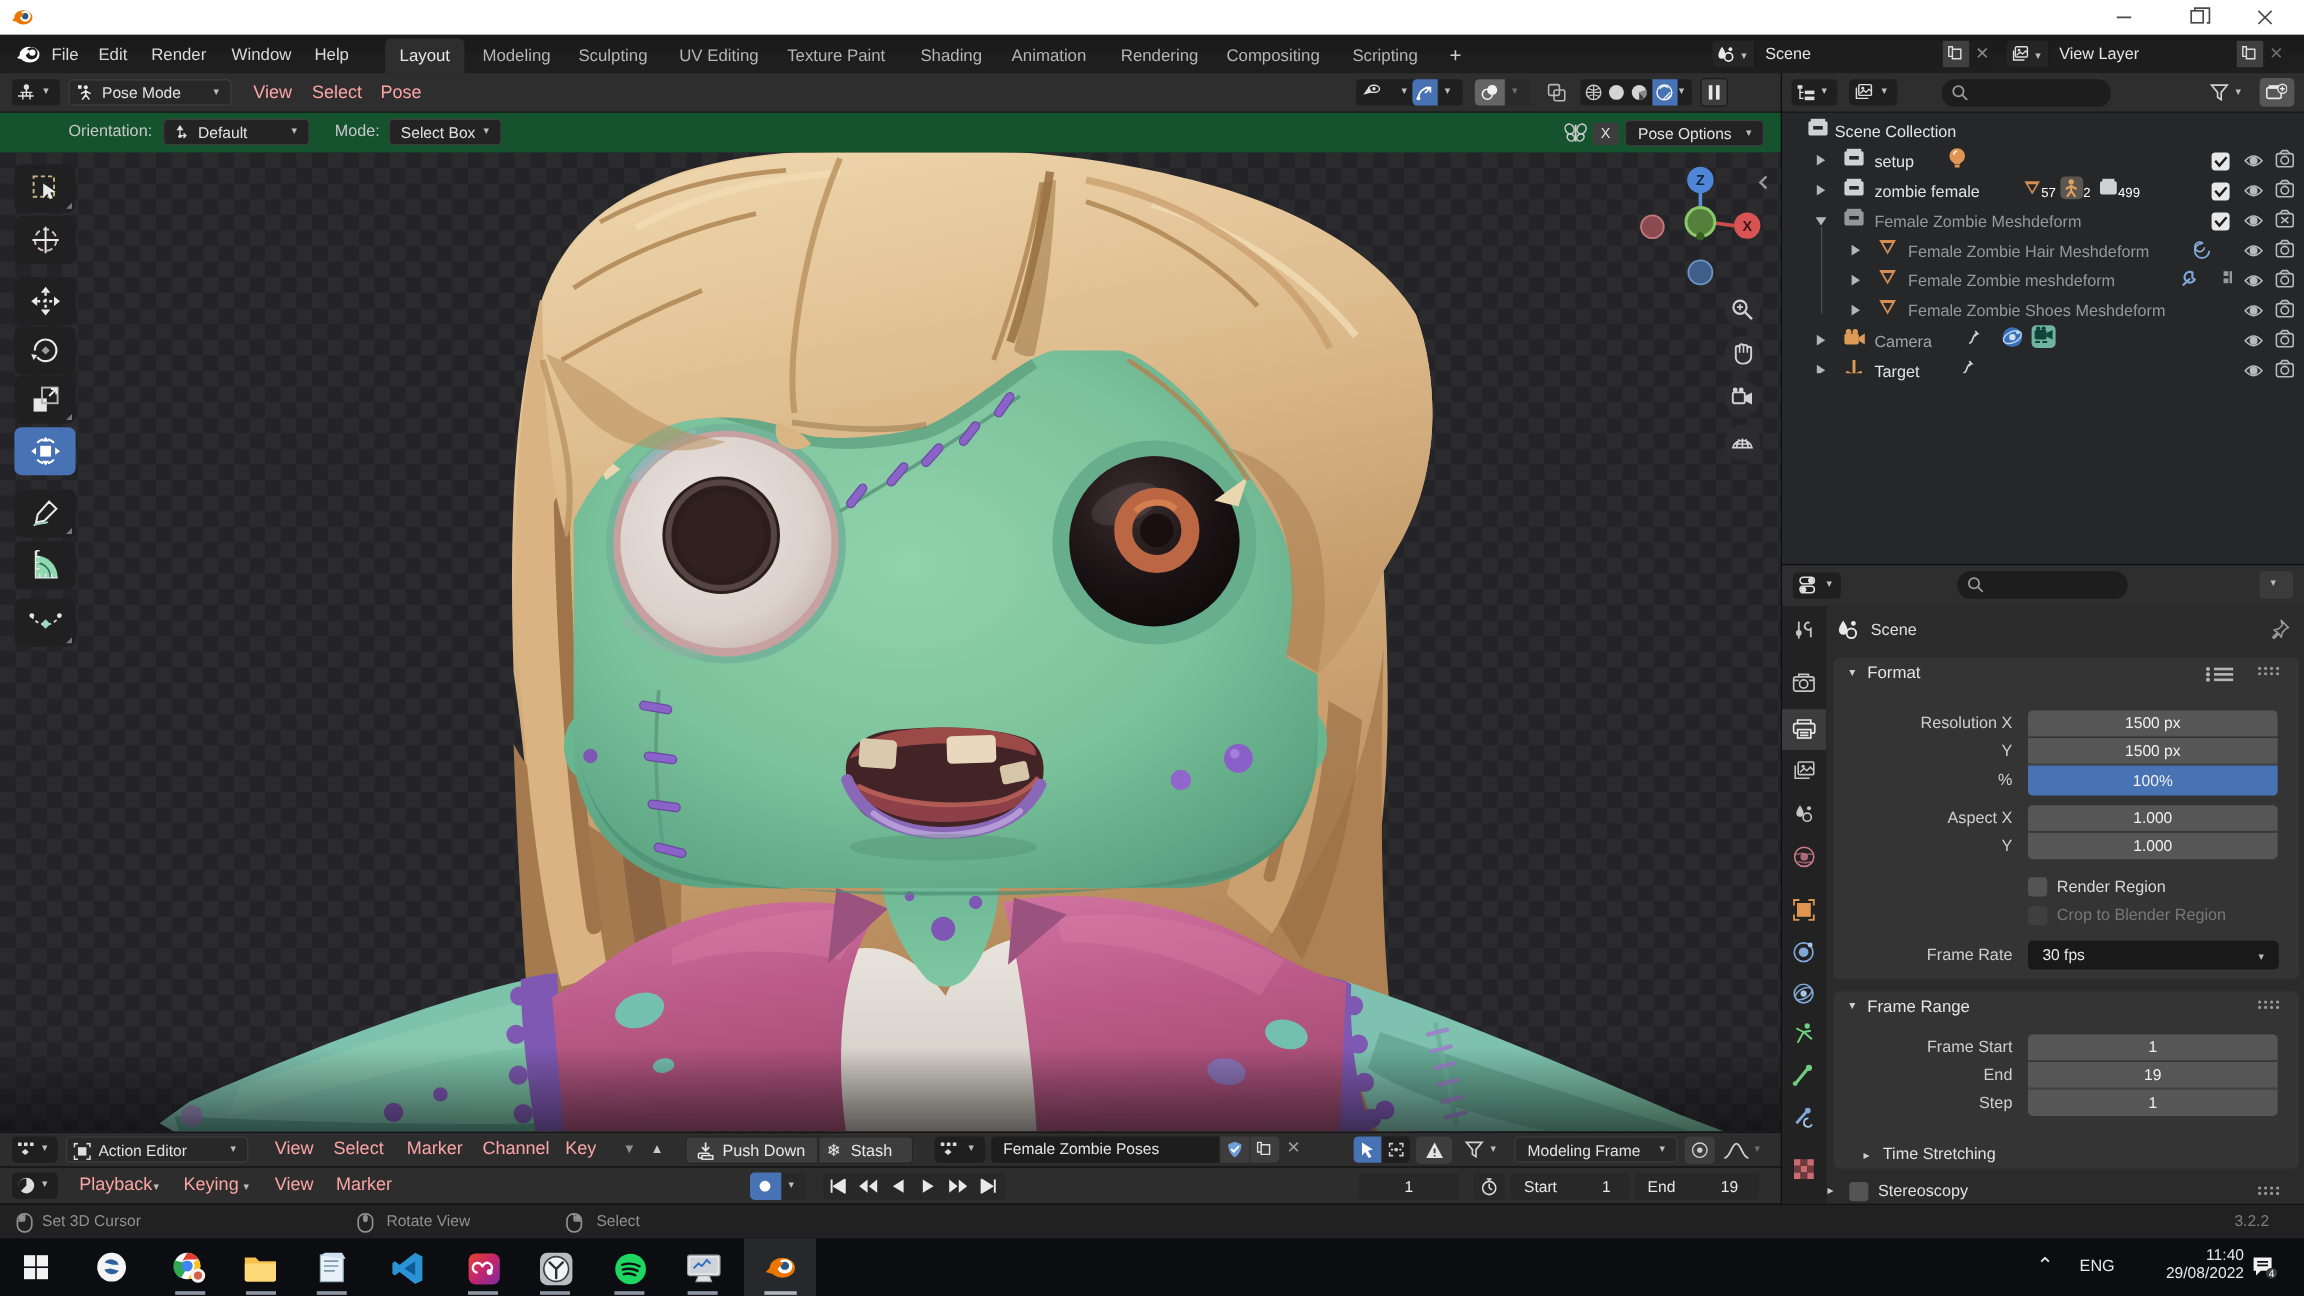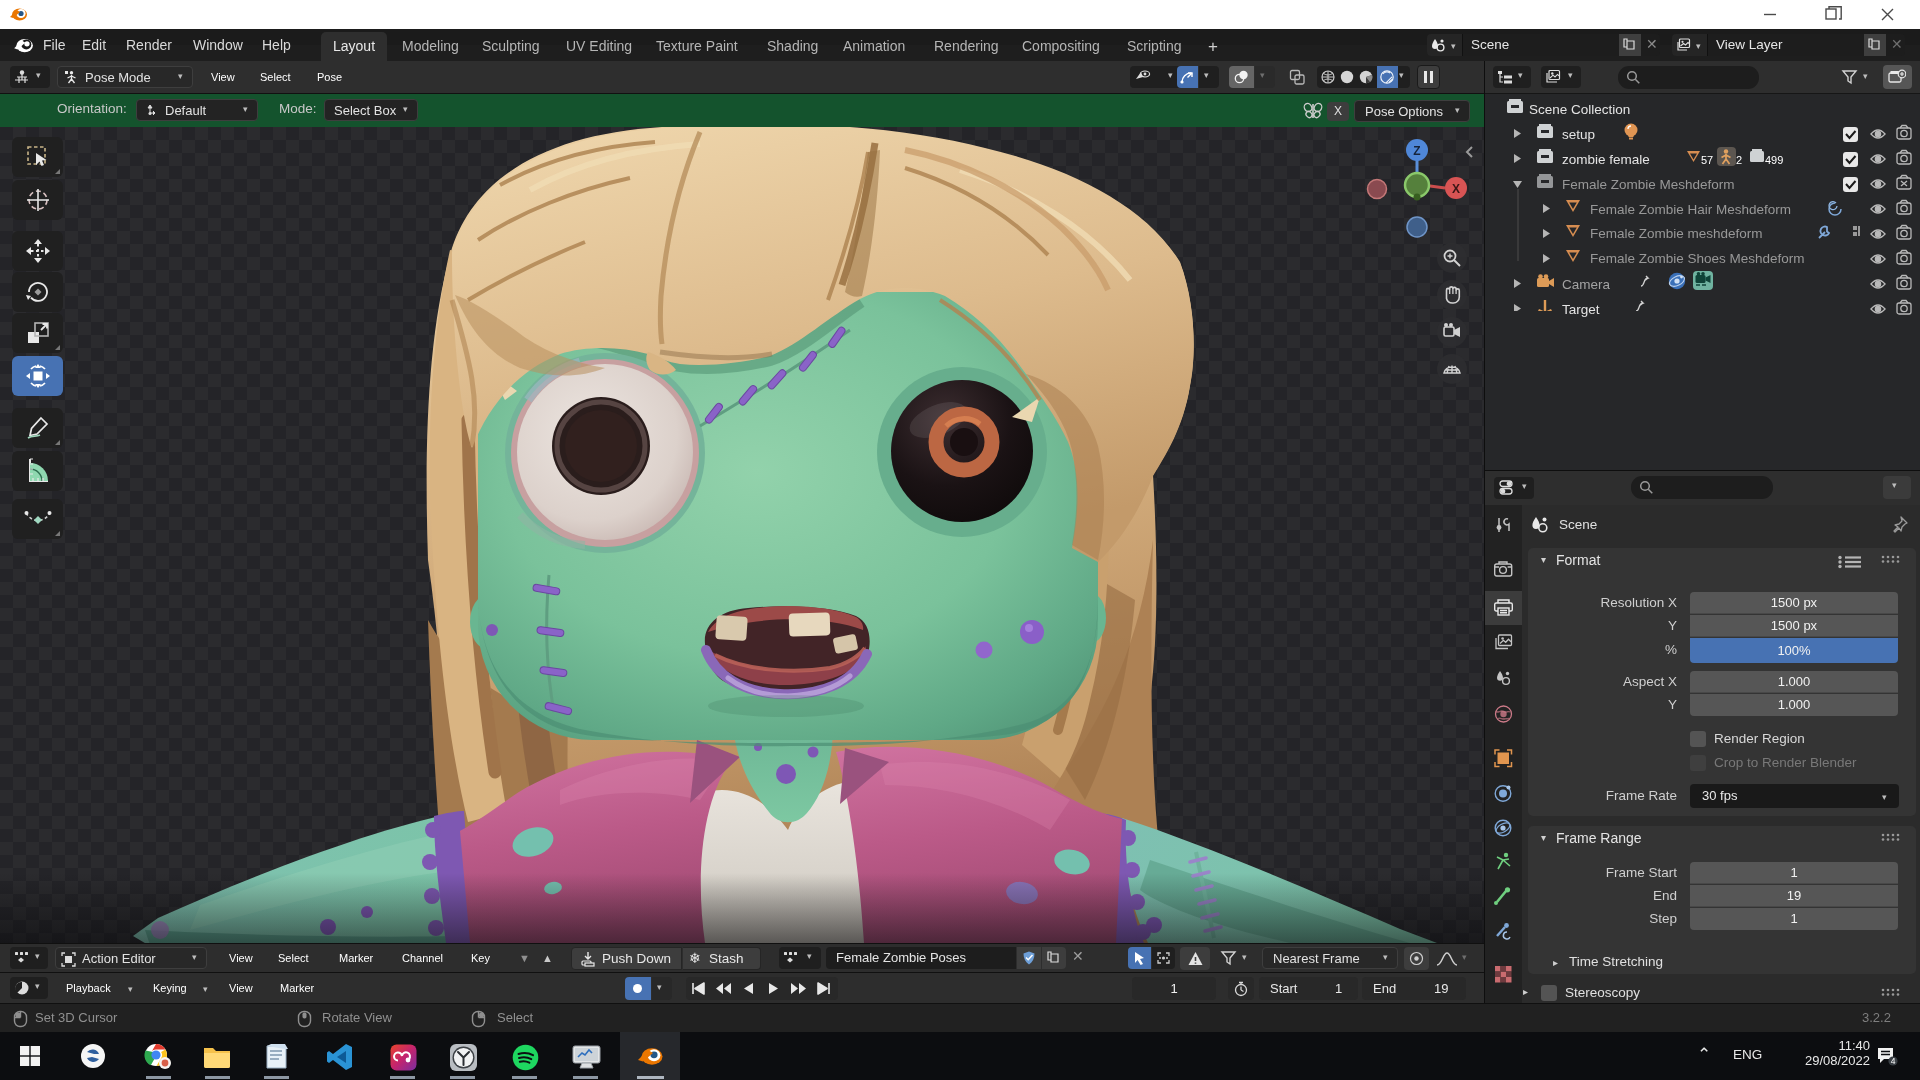--- a/index.html
+++ b/index.html
@@ -12,21 +12,21 @@
     font-size:15px; line-height:29px; }
   
   #topbar { left:0; top:29px; width:1920px; height:16px; background:#1b1b1b; color:#d9d9d9; font-size:14px; }
   .menuitem { position:absolute; top:0; height:32px; line-height:32px; }
   .wtab { position:absolute; top:3px; height:29px; line-height:29px; padding:0 12px; color:#b5b5b5;
     border-radius:5px 5px 0 0; }
   .wtab.active { background:#2e2e2e; color:#e8e8e8; }
   
   #vpheader { left:0; top:61px; width:1484px; height:33px; background:#2e2e2e; border-bottom:1px solid #111; }
   #toolrow { left:0; top:94px; width:1484px; height:33px; background:#14532d; }
-  .hmenu { position:absolute; top:0; height:33px; line-height:33px; color:#ffffff; font-size:11px; }
+  .hmenu { position:absolute; top:0; height:33px; line-height:33px; color:#fca5a5; font-size:15px; }
   .dd { position:absolute; background:#282828; border:1px solid #3e3e3e; border-radius:4px; color:#e2e2e2;
     font-size:13px; }
   .chev { color:#bdbdbd; font-size:9px; }
   
   #viewport { left:0; top:127px; width:1484px; height:816px; overflow:hidden;
     background-color:#29292c;
     background-image:repeating-conic-gradient(#2b2b2e 0% 25%, #242428 0% 50%);
     background-size:26px 26px; }
   #charsvg { position:absolute; left:0; top:-127px; width:1920px; height:1080px; }
   
@@ -665,21 +665,21 @@
       <svg class="abs" style="left:7px;top:3px" width="17" height="17" viewBox="0 0 17 17">
         <path d="M8.5,2 L15.5,15 H1.5 Z" fill="#e4e4e4"></path>
         <path d="M8.5,7 v4 M8.5,12.6 v1.2" stroke="#3d3d3d" stroke-width="1.6"></path>
       </svg>
     </div>
     <svg class="abs" style="left:1220px;top:6px" width="17" height="17" viewBox="0 0 17 17">
       <path d="M2,2 h13 l-5,6 v6 l-3,-2 v-4 Z" fill="none" stroke="#d2d2d2" stroke-width="1.4"></path>
     </svg>
     <span class="abs chev" style="left:1242px;top:8px">▾</span>
     <div class="dd" style="left:1262px;top:3px;width:136px;height:22px">
-      <span class="abs" style="left:10px;top:3px">Nearest Frame</span>
+      <span class="abs" style="left:10px;top:3px">Modeling Frame</span>
       <span class="abs chev" style="left:120px;top:4px">▾</span>
     </div>
     <div class="abs" style="left:1404px;top:3px;width:25px;height:23px;background:#3d3d3d;border-radius:4px">
       <svg class="abs" style="left:5px;top:4px" width="15" height="15" viewBox="0 0 15 15">
         <circle cx="7.5" cy="7.5" r="6" fill="none" stroke="#cfcfcf" stroke-width="1.2"></circle>
           <circle cx="7.5" cy="7.5" r="2.2" fill="#cfcfcf"></circle>
       </svg>
     </div>
     <svg class="abs" style="left:1436px;top:7px" width="22" height="16" viewBox="0 0 22 16">
       <path d="M1,14 C6,14 7,2 11,2 C15,2 16,14 21,14" fill="none" stroke="#cfcfcf" stroke-width="1.5"></path>
@@ -1179,21 +1179,21 @@
     <div class="abs pfield" style="left:205px;top:144px;border-bottom:1px solid #484848">1500 px</div>
     <div class="abs plabel" style="top:168px;left:37px">%</div>
     <div class="abs pfield" style="left:205px;top:167px;height:25px;line-height:25px;background:#4772b3;border-radius:0 0 4px 4px">100%</div>
     <div class="abs plabel" style="top:200px;left:37px">Aspect X</div>
     <div class="abs pfield" style="left:205px;top:200px;border-radius:4px 4px 0 0;border-bottom:1px solid #484848">1.000</div>
     <div class="abs plabel" style="top:223px;left:37px">Y</div>
     <div class="abs pfield" style="left:205px;top:223px;border-radius:0 0 4px 4px">1.000</div>
     <div class="abs" style="left:205px;top:260px;width:16px;height:16px;background:#545454;border-radius:3px"></div>
     <span class="abs" style="left:229px;top:260px;color:#d8d8d8;font-size:13.5px">Render Region</span>
     <div class="abs" style="left:205px;top:284px;width:16px;height:16px;background:#3f3f3f;border-radius:3px"></div>
-    <span class="abs" style="left:229px;top:284px;color:#787878;font-size:13.5px">Crop to Render Blender</span>
+    <span class="abs" style="left:229px;top:284px;color:#787878;font-size:13.5px">Crop to Blender Region</span>
     <div class="abs plabel" style="top:314px;left:37px">Frame Rate</div>
     <div class="abs" style="left:205px;top:313px;width:209px;height:24px;background:#191919;border-radius:4px;color:#e8e8e8;font-size:13px;line-height:24px">
       <span class="abs" style="left:12px">30 fps</span>
       <span class="abs chev" style="left:192px;top:1px">▾</span>
     </div>
 
     <div class="abs" style="left:43px;top:355px;width:388px;height:148px;background:#343434;border-radius:5px"></div>
     <span class="abs" style="left:56px;top:361px;color:#cfcfcf;font-size:10px">▾</span>
     <span class="abs" style="left:71px;top:359px;color:#e4e4e4;font-size:14px">Frame Range</span>
     <svg class="abs" style="left:396px;top:362px" width="22" height="13" viewBox="0 0 22 13">

